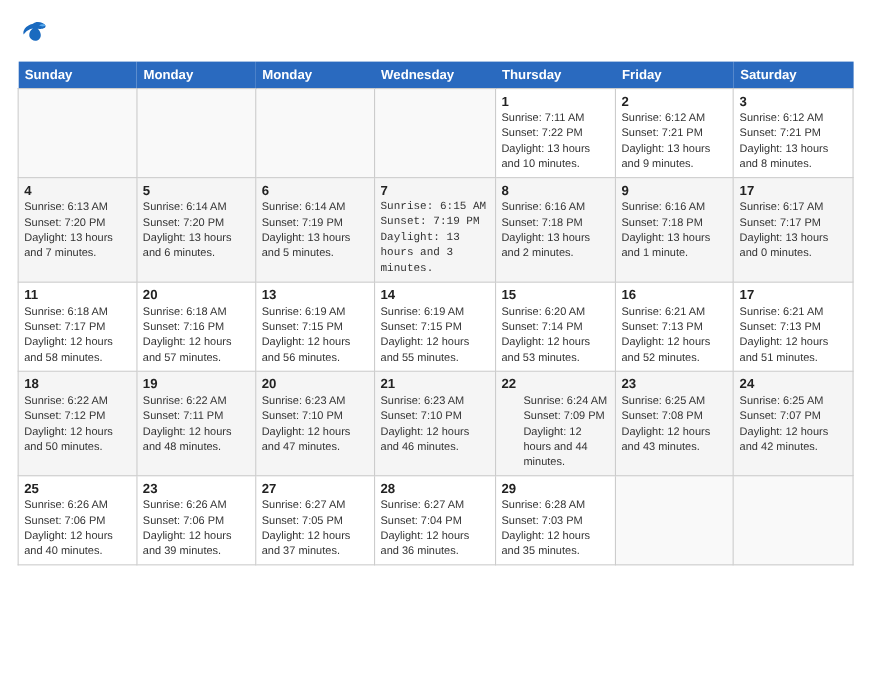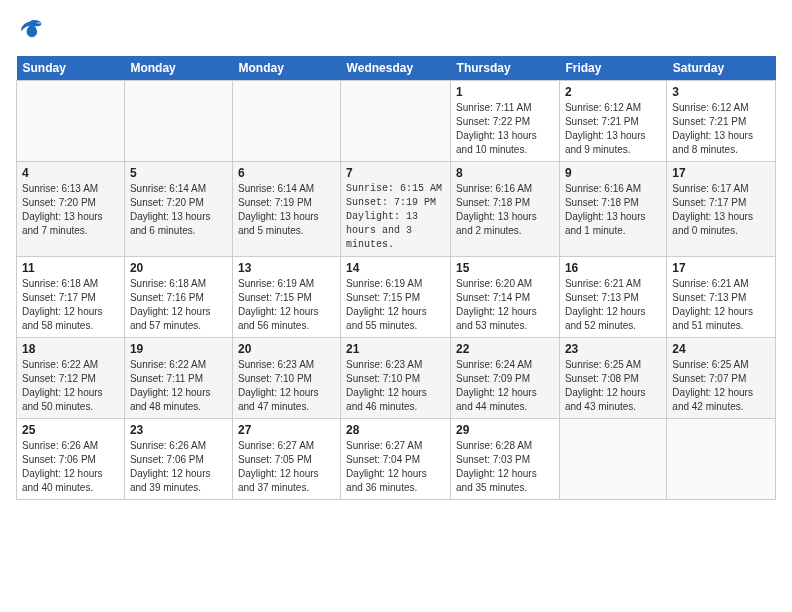--- a/index.html
+++ b/index.html
@@ -255,21 +255,21 @@
 Daylight: 12 hours and 47 minutes.</div>
         </td>
         <td>
           <div class="day-num">21</div>
           <div class="day-info" style="white-space: pre-line;">Sunrise: 6:23 AM
 Sunset: 7:10 PM
 Daylight: 12 hours and 46 minutes.</div>
         </td>
         <td>
           <div class="day-num">22</div>
-          <div class="day-info" style="white-space: pre-line;">Sunrise: 6:24 AM
+          <div class="day-info" style="white-space: pre-line; margin-left: 20px;">Sunrise: 6:24 AM
 Sunset: 7:09 PM
 Daylight: 12 hours and 44 minutes.</div>
         </td>
         <td>
           <div class="day-num">23</div>
           <div class="day-info" style="white-space: pre-line;">Sunrise: 6:25 AM
 Sunset: 7:08 PM
 Daylight: 12 hours and 43 minutes.</div>
         </td>
         <td>

